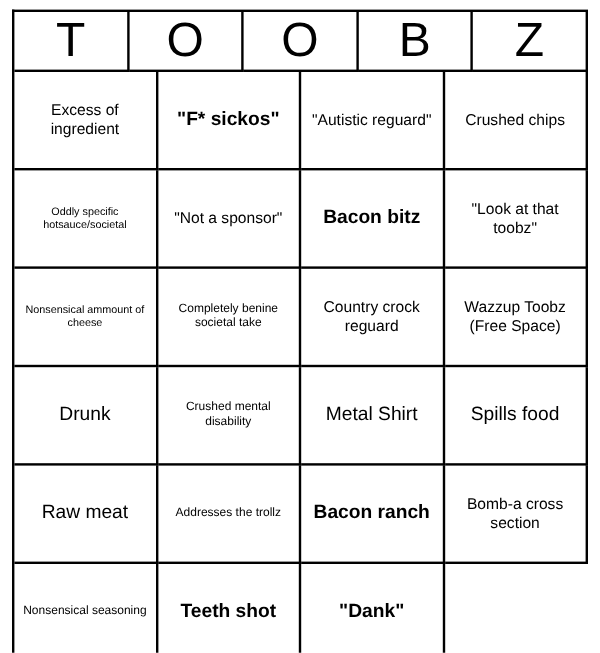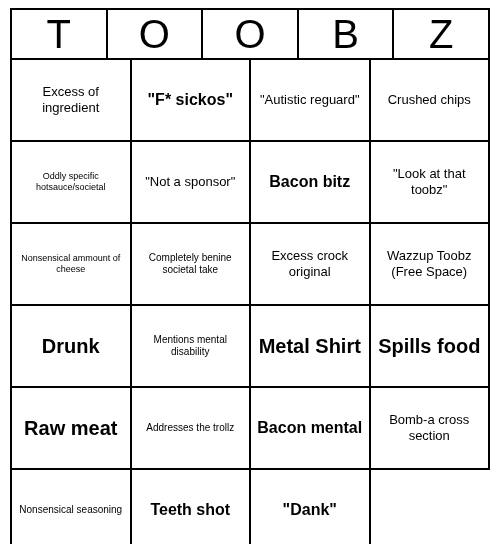--- a/index.html
+++ b/index.html
@@ -43,22 +43,22 @@
       min-height: 82px;
       display: flex;
       align-items: center;
       justify-content: center;
       text-align: center;
       padding: 4px 5px;
       font-size: 13px;
       line-height: 1.2;
     }
     .cell.large {
-      font-size: 20px;
-      font-weight: bold;
+      font-size: 16px;
+      font-weight: normal;
     }
     .cell.medium {
       font-size: 16px;
       font-weight: bold;
     }
     .cell.small {
       font-size: 10px;
     }
     .cell.xsmall {
       font-size: 9px;
@@ -79,27 +79,27 @@
   <div class="cell">Excess of ingredient</div>
       <div class="cell medium">"F* sickos"</div>
       <div class="cell">"Autistic reguard"</div>
       <div class="cell">Crushed chips</div>
       <div class="cell xsmall">Oddly specific hotsauce/societal</div>
       <div class="cell">"Not a sponsor"</div>
       <div class="cell medium">Bacon bitz</div>
       <div class="cell">"Look at that toobz"</div>
       <div class="cell xsmall">Nonsensical ammount of cheese</div>
       <div class="cell small">Completely benine societal take</div>
-      <div class="cell">Excess crock original</div>
+      <div class="cell">Country crock reguard</div>
       <div class="cell">Wazzup Toobz (Free Space)</div>
       <div class="cell large">Drunk</div>
-      <div class="cell small">Mentions mental disability</div>
+      <div class="cell small">Crushed mental disability</div>
       <div class="cell large">Metal Shirt</div>
       <div class="cell large">Spills food</div>
       <div class="cell large">Raw meat</div>
       <div class="cell small">Addresses the trollz</div>
-      <div class="cell medium">Bacon mental</div>
+      <div class="cell medium">Bacon ranch</div>
       <div class="cell">Bomb-a cross section</div>
       <div class="cell small">Nonsensical seasoning</div>
       <div class="cell medium">Teeth shot</div>
       <div class="cell medium">"Dank"</div>
     </div>
 </div>
 
 </body></html>

